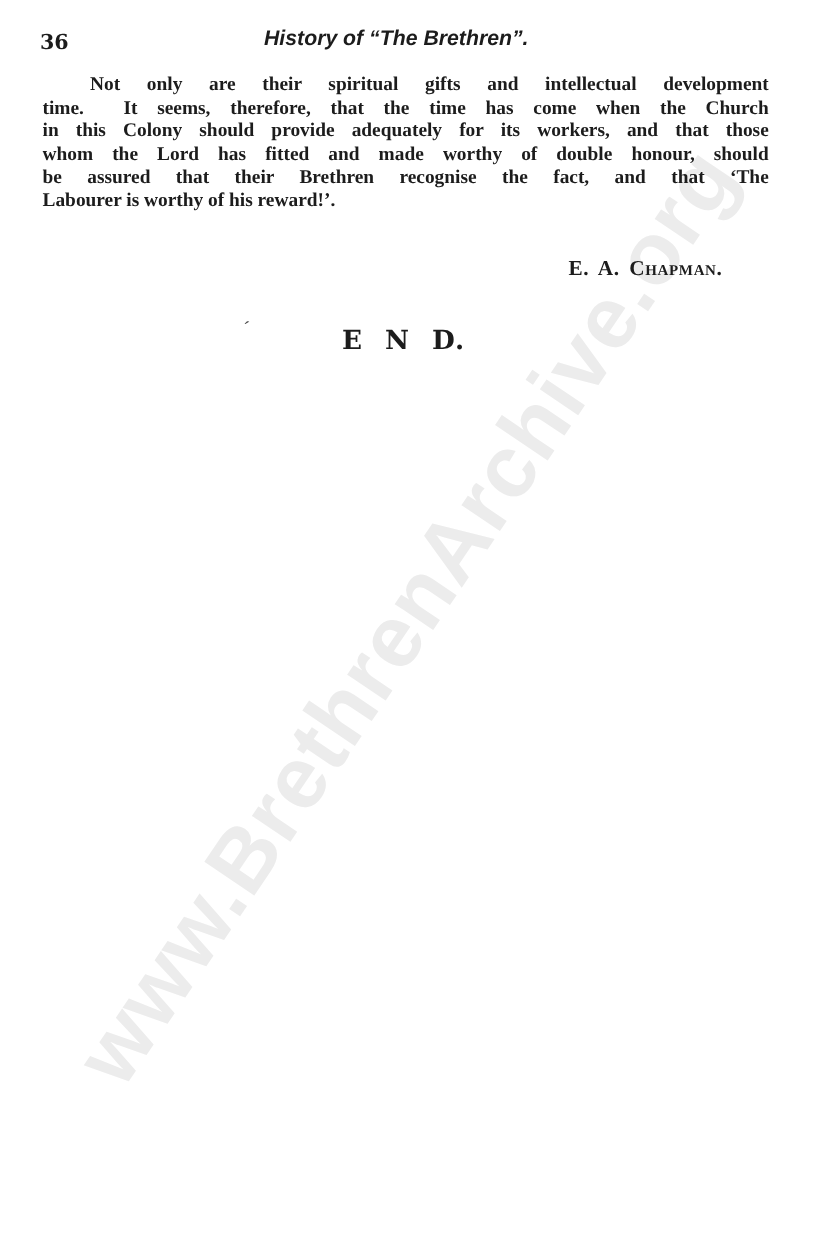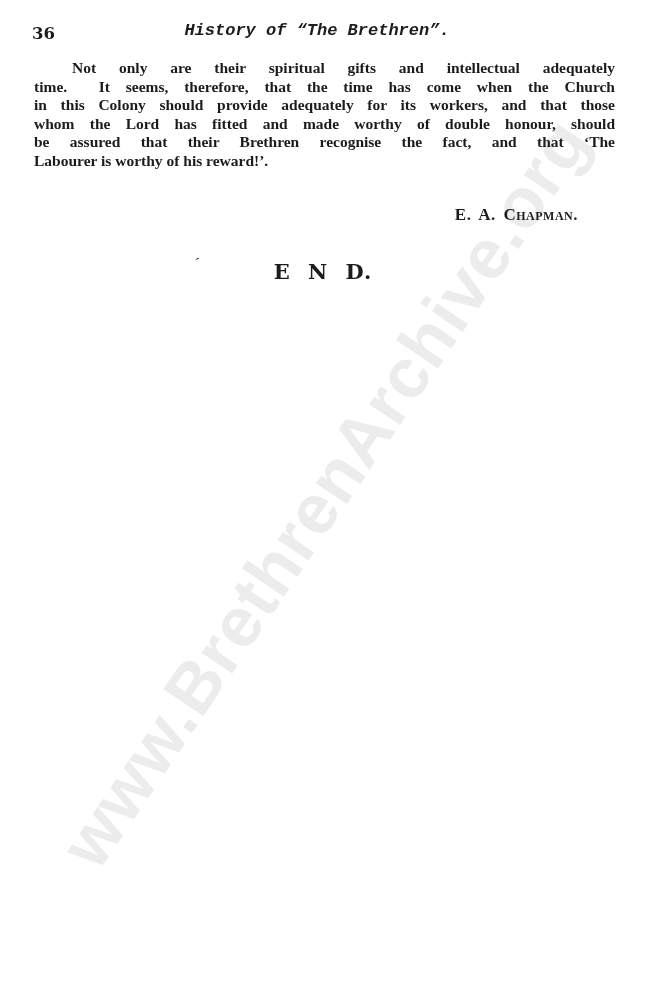--- a/index.html
+++ b/index.html
@@ -42,21 +42,21 @@
     top: 3px;
     font-family: "DejaVu Serif", serif;
     font-weight: bold;
     font-size: 16.5px;
   }
   .running-title {
     position: absolute;
     left: 50%;
     transform: translateX(-50%);
     margin-left: -2px;
-    font-family: Liberation Mono, monospace;
+    font-family: Liberation Sans, sans-serif;
     font-style: italic;
     font-weight: bold;
     font-size: 17px;
     white-space: nowrap;
   }
   .body-text {
     position: absolute;
     top: 59px;
     left: 34px;
     width: 581px;
@@ -116,21 +116,21 @@
   <div class="watermark">www.BrethrenArchive.org</div>
 
   <div class="content">
 
     <div class="header-row">
       <span class="page-number">36</span>
       <span class="running-title">History of “The Brethren”.</span>
     </div>
 
     <div class="body-text">
-      <div class="line first">Not only are their spiritual gifts and intellectual adequately</div>
+      <div class="line first">Not only are their spiritual gifts and intellectual development</div>
       <div class="line">time.&nbsp; It seems, therefore, that the time has come when the Church</div>
       <div class="line">in this Colony should provide adequately for its workers, and that those</div>
       <div class="line">whom the Lord has fitted and made worthy of double honour, should</div>
       <div class="line">be assured that their Brethren recognise the fact, and that ‘The</div>
       <div class="line last">Labourer is worthy of his reward!’.</div>
     </div>
 
     <div class="signature">E. A. Chapman.</div>
 
     <span class="stray-mark">´</span>

